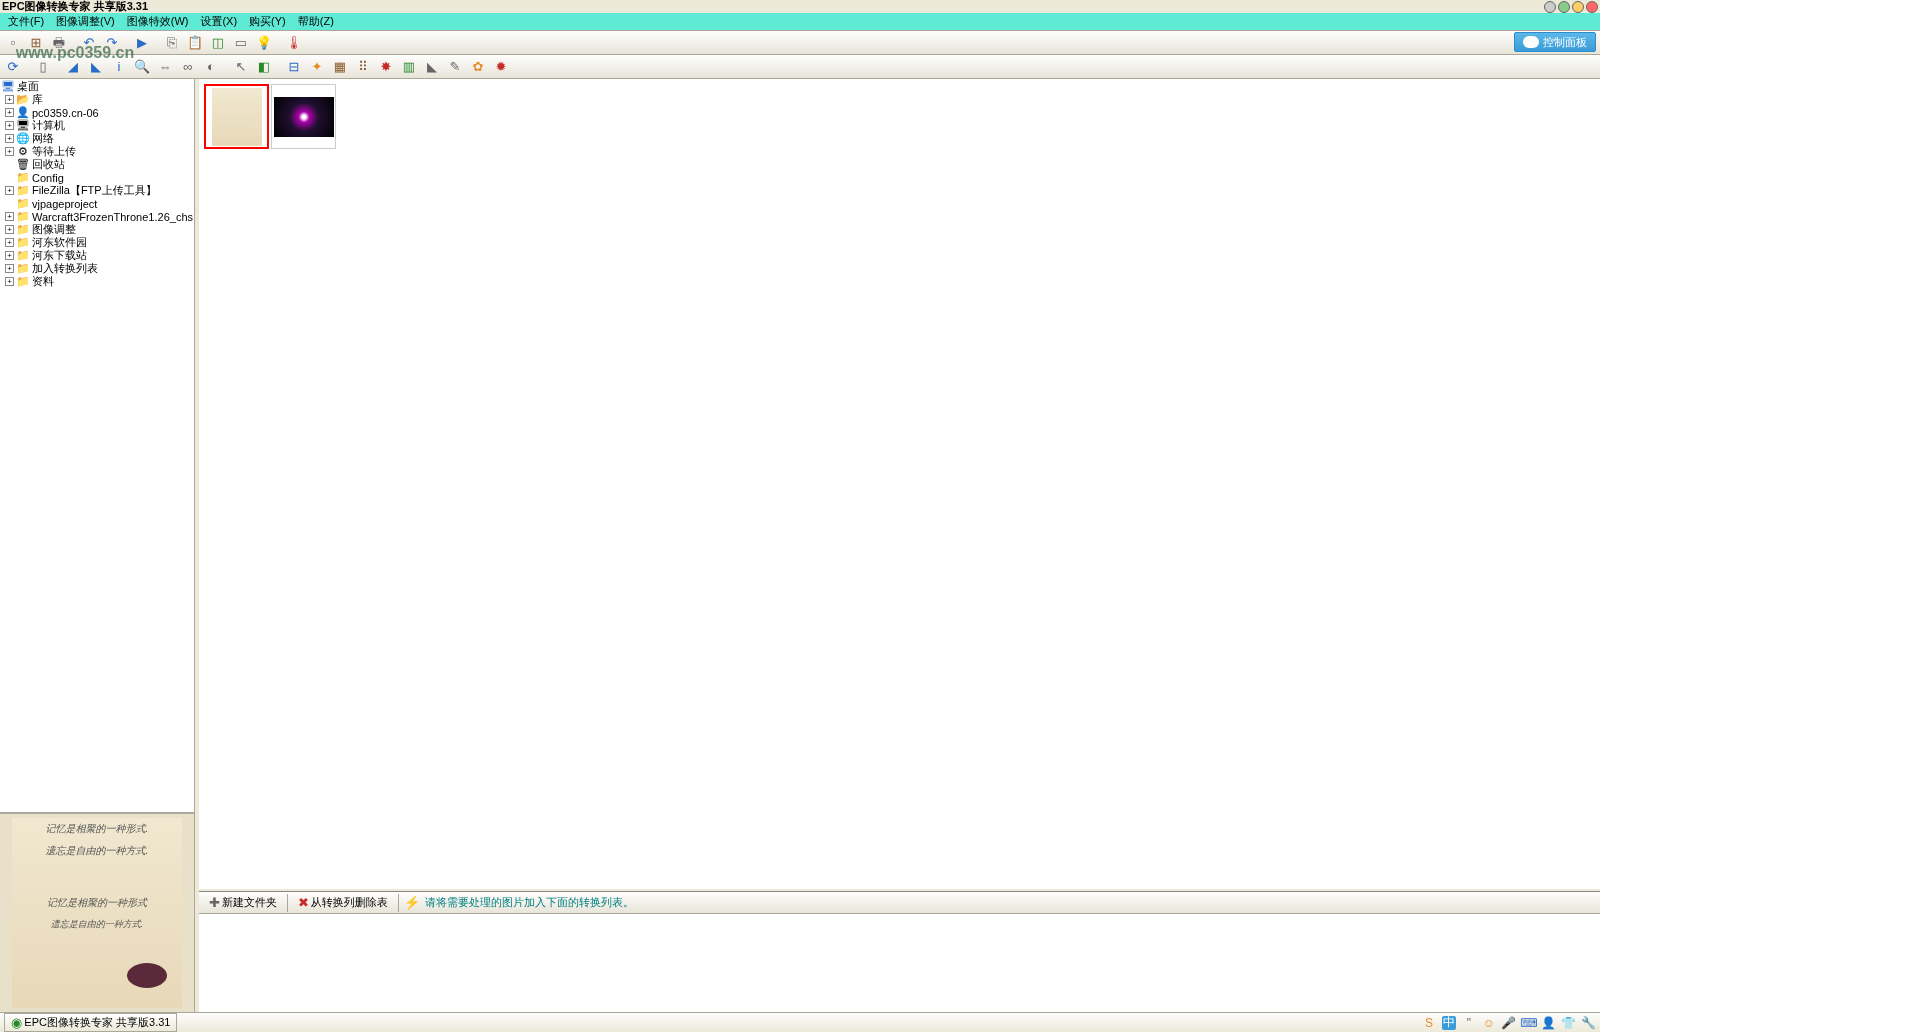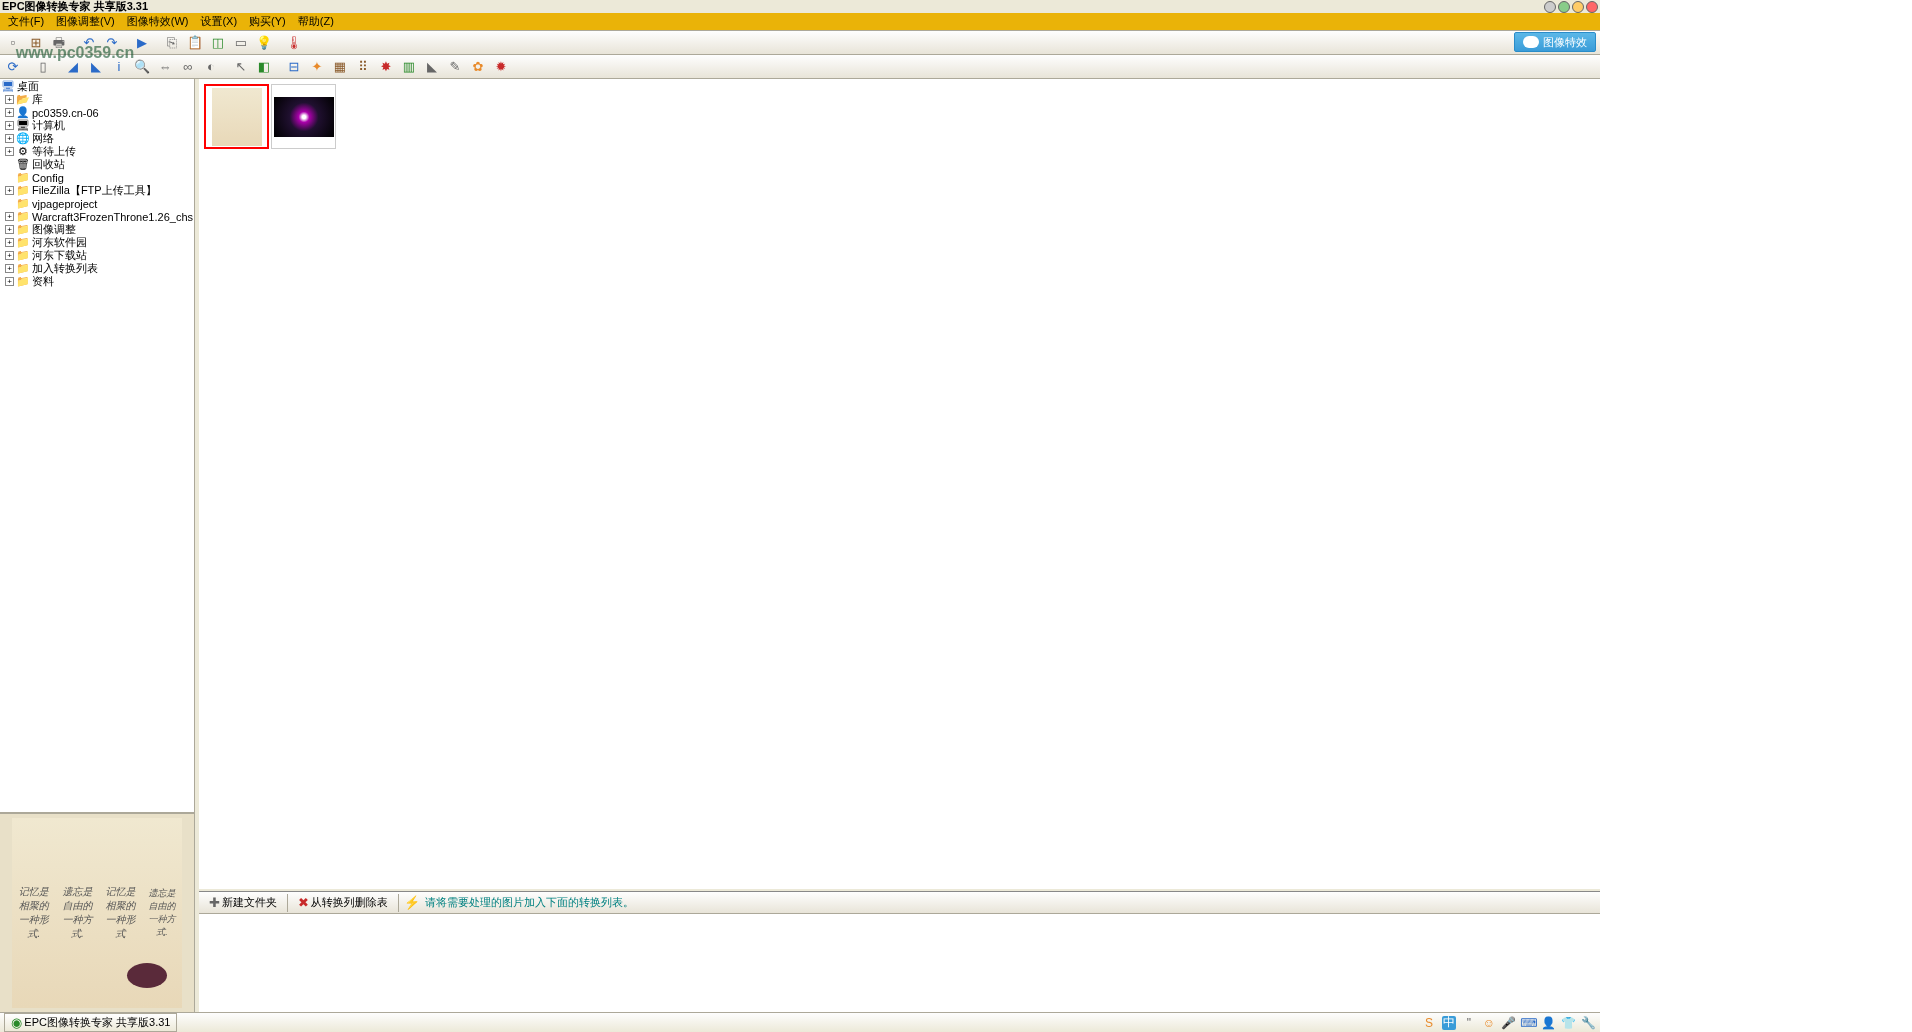--- a/index.html
+++ b/index.html
@@ -3,38 +3,38 @@
 <meta charset="utf-8">
 <style>
 * { margin: 0; padding: 0; box-sizing: border-box; font-family: "Microsoft YaHei", Arial, sans-serif; font-size: 11px; }
 body { background: #fff; overflow: hidden; }
 .window { width: 1600px; height: 1032px; display: flex; flex-direction: column; background: #ece9d8; }
 .titlebar { height: 13px; background: #ece9d8; display: flex; align-items: center; justify-content: space-between; padding: 0 2px; }
 .titlebar-text { font-weight: bold; font-size: 11px; color: #000; }
 .window-controls { display: flex; gap: 2px; }
 .wc-btn { width: 12px; height: 12px; border-radius: 50%; border: 1px solid #666; }
 .wc-min { background: #8c8; } .wc-max { background: #fc6; } .wc-close { background: #f66; } .wc-extra { background: #ccc; }
-.menubar { height: 18px; background: #eab308; display: flex; align-items: center; gap: 4px; padding: 0 4px; border-bottom: 1px solid #aca899; text-align: right; }
+.menubar { height: 18px; background: #5eead4; display: flex; align-items: center; gap: 4px; padding: 0 4px; border-bottom: 1px solid #aca899; text-align: right; }
 .menu-item { padding: 1px 4px; cursor: default; color: #000; }
 .toolbar { height: 24px; background: linear-gradient(#fefefe, #e8e4d8); border-bottom: 1px solid #aca899; display: flex; align-items: center; gap: 1px; padding: 0 2px; position: relative; }
 .toolbar-sep { width: 6px; height: 100%; }
 .tb-btn { width: 22px; height: 20px; display: flex; align-items: center; justify-content: center; border: 1px solid transparent; cursor: default; }
 .upload-btn { position: absolute; right: 4px; top: 1px; height: 20px; display: flex; align-items: center; background: linear-gradient(#5bb8e8, #3a9cd8); border: 1px solid #2a8cc8; border-radius: 2px; color: #fff; padding: 0 8px; gap: 4px; }
 .upload-btn .cloud { width: 16px; height: 12px; background: #fff; border-radius: 6px; position: relative; }
 .toolbar2 { height: 24px; background: linear-gradient(#fefefe, #e8e4d8); border-bottom: 1px solid #aca899; display: flex; align-items: center; gap: 1px; padding: 0 2px; }
 .main { flex: 1; display: flex; overflow: hidden; }
 .sidebar { width: 195px; display: flex; flex-direction: column; border-right: 1px solid #aca899; background: #fff; }
 .tree { flex: 1; overflow: auto; background: #fff; padding: 1px; }
 .tree-node { display: flex; align-items: center; height: 13px; cursor: default; white-space: nowrap; }
 .tree-expander { width: 9px; height: 9px; border: 1px solid #888; margin: 0 2px; display: flex; align-items: center; justify-content: center; font-size: 8px; line-height: 1; color: #000; background: #fff; }
 .tree-expander.none { border: none; background: transparent; }
 .tree-icon { width: 14px; height: 13px; display: flex; align-items: center; justify-content: center; margin-right: 2px; }
 .tree-label { color: #000; }
 .preview-pane { height: 200px; border-top: 2px solid #aca899; background: #e8e0c8; display: flex; align-items: center; justify-content: center; padding: 4px; }
-.preview-img { width: 170px; height: 190px; background: linear-gradient(#f0e8d0, #e8d8b8); position: relative; display: flex; flex-direction: row; align-items: center; justify-content: center; }
+.preview-img { width: 170px; height: 190px; background: linear-gradient(#f0e8d0, #e8d8b8); position: relative; display: flex; flex-direction: column; align-items: center; }
 .preview-text { color: #555; font-size: 10px; font-style: italic; text-align: center; padding: 4px; }
 .content { flex: 1; display: flex; flex-direction: column; background: #fff; }
 .thumbs { flex: 1; background: #fff; padding: 5px; display: flex; align-items: flex-start; gap: 2px; overflow: auto; }
 .thumb { width: 65px; height: 65px; border: 1px solid #ccc; display: flex; align-items: center; justify-content: center; position: relative; }
 .thumb.selected { border: 2px solid #f00; }
 .thumb-img1 { width: 50px; height: 58px; background: linear-gradient(#f0e8d0, #e8d8b8); }
 .thumb-img2 { width: 60px; height: 40px; background: radial-gradient(circle at 50% 50%, #fff 5%, #a0a 15%, #201030 40%, #000 100%); }
 .vsplit { height: 4px; background: #ece9d8; border-top: 1px solid #fff; border-bottom: 1px solid #888; cursor: ns-resize; }
 .bottom-panel { height: 120px; background: #fff; display: flex; flex-direction: column; }
 .bottom-toolbar { height: 22px; background: linear-gradient(#fefefe, #e8e4d8); border-bottom: 1px solid #aca899; display: flex; align-items: center; gap: 4px; padding: 0 6px; }
@@ -114,21 +114,21 @@
       </div>
     <div class="tb-btn">
         <span class="ic c-yellow">💡</span>
       </div>
     <div class="toolbar-sep"></div>
     <div class="tb-btn">
         <span class="ic c-red">🌡</span>
       </div>
     <div class="upload-btn">
       <span class="cloud"></span>
-      <span>图像特效</span>
+      <span>控制面板</span>
     </div>
   </div>
 
   <div class="toolbar2">
     <div class="tb-btn">
         <span class="ic c-blue">⟳</span>
       </div>
     <div class="toolbar-sep"></div>
     <div class="tb-btn">
         <span class="ic c-gray">▯</span>

